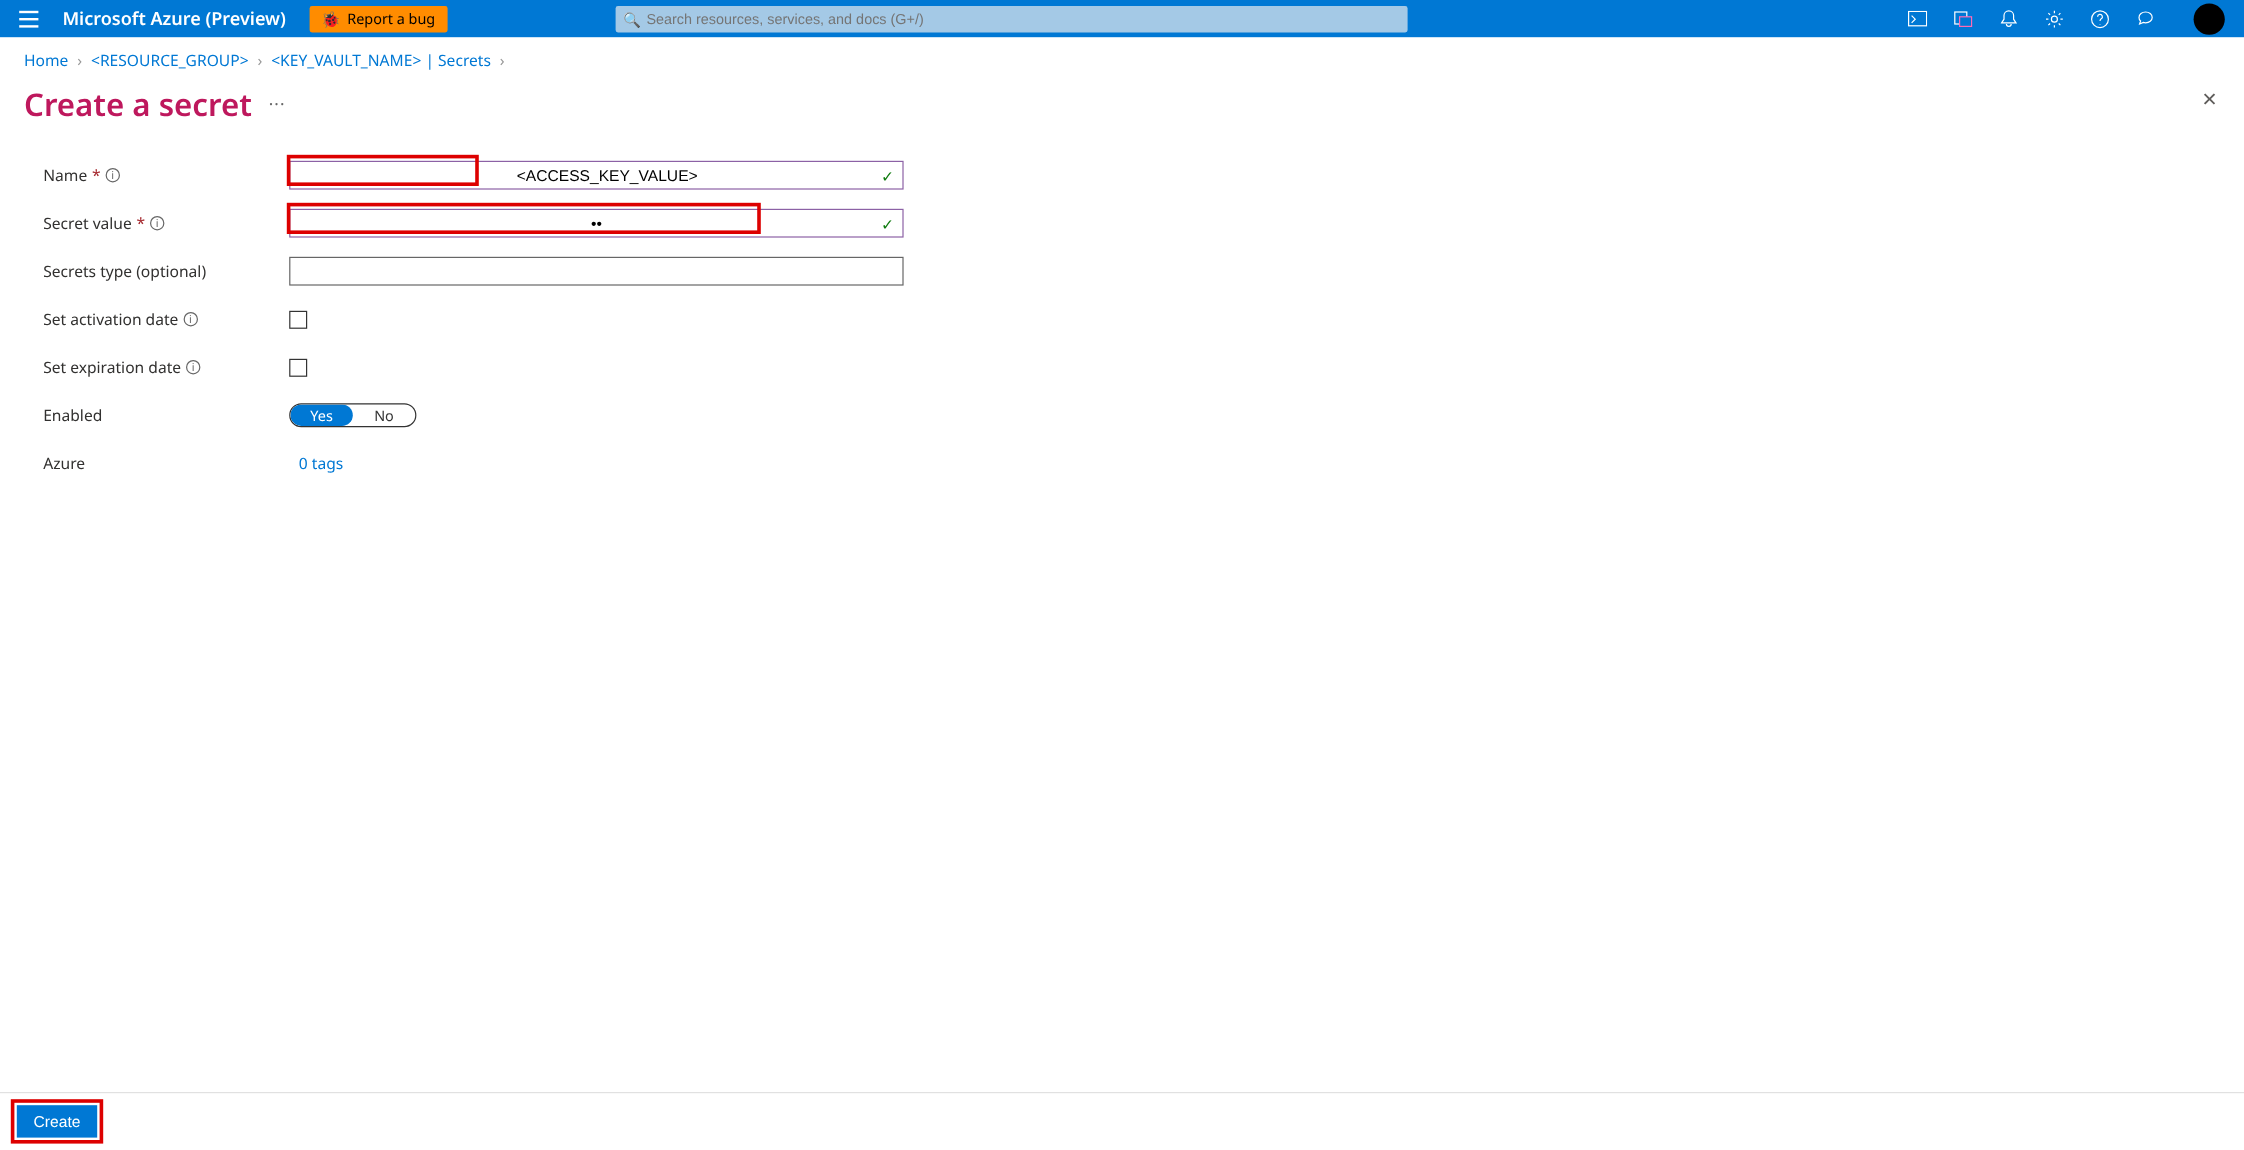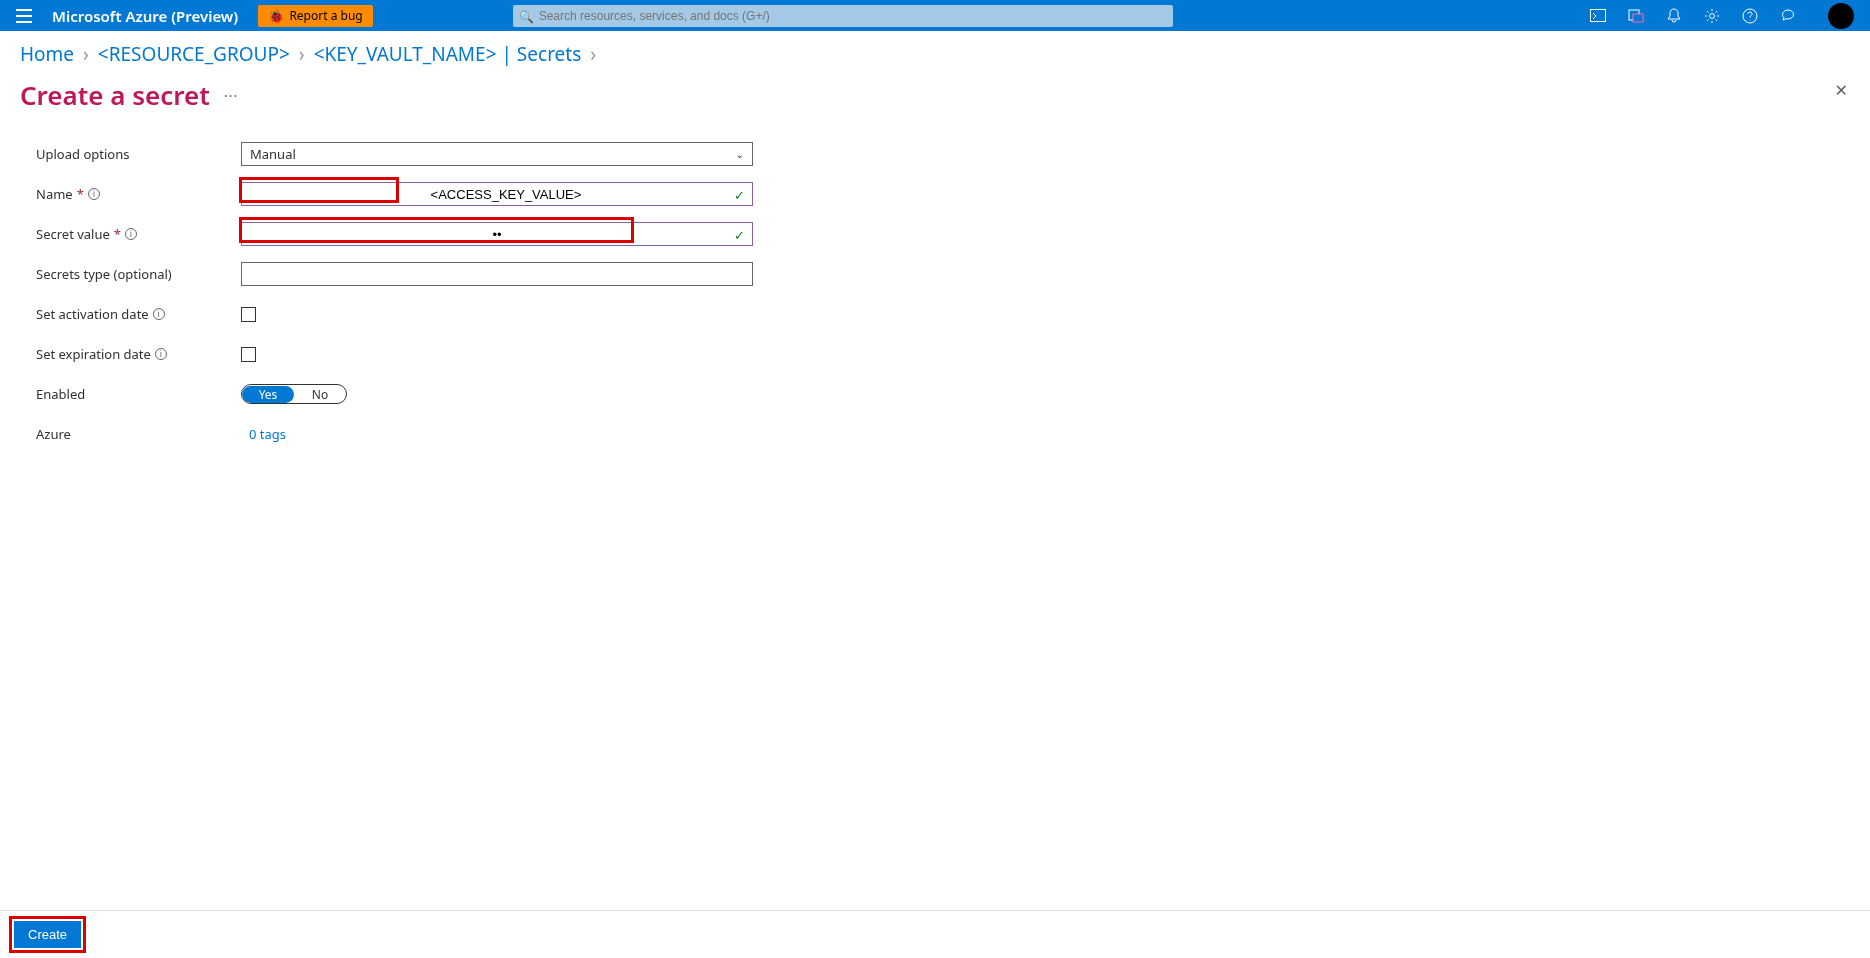--- a/index.html
+++ b/index.html
@@ -14,21 +14,21 @@
   .bug-btn .bugicon { font-size: 13px; }
   .search-wrap { flex: 0 0 auto; margin-left: 140px; }
   .search-box { width: 660px; height: 22px; background: #a4c9e6; border: none; border-radius: 2px; padding: 0 8px 0 26px; font-size: 12px; color: #a21caf; outline: none; }
   .search-outer { position: relative; }
   .search-outer .sicon { position: absolute; left: 7px; top: 3px; color: #444; font-size: 12px; }
   .top-icons { margin-left: auto; display: flex; align-items: center; gap: 22px; }
   .top-icons .ticon { width: 16px; height: 16px; cursor: pointer; display:flex; align-items:center; justify-content:center; }
   .avatar { width: 26px; height: 26px; border-radius: 50%; background: #000; margin-left: 10px; cursor: pointer; }
   
   
-  .breadcrumb { padding: 10px 20px 6px 20px; font-size: 19px; }
+  .breadcrumb { padding: 10px 20px 6px 20px; font-size: 13px; }
   .breadcrumb a { color: #0078d4; text-decoration: none; }
   .breadcrumb .sep { color: #999; margin: 0 4px; }
   .breadcrumb .plain { color: #0078d4; }
   
   
   .page-title { padding: 4px 20px 18px 20px; display: flex; align-items: center; position: relative; }
   .page-title h1 { font-size: 26px; font-weight: 600; color: #be185d; }
   .page-title .dots { margin-left: 14px; color: #666; cursor: pointer; letter-spacing: 1px; font-size: 14px; }
   .close-x { position: absolute; right: 22px; top: 6px; font-size: 16px; color: #605e5c; cursor: pointer; font-weight: 300; }
   
@@ -48,21 +48,21 @@
   .valid-wrap .chk { position: absolute; right: 8px; top: 4px; color: #107c10; font-size: 13px; }
   
   .highlight-red { position: absolute; left: -2px; top: -5px; height: 26px; border: 3px solid #d00; pointer-events: none; z-index: 4; }
   .hl-name { width: 160px; }
   .hl-secret { width: 395px; }
   
   .plain-input { width: 512px; height: 24px; border: 1px solid #666; background: #fff; padding: 0 8px; font-size: 13px; outline: none; }
   
   .checkbox { width: 15px; height: 15px; border: 1.5px solid #333; background: #fff; cursor: pointer; }
   
-  .toggle { width: 106px; height: 20px; border: 1px solid #333; border-radius: 10px; display: flex; overflow: hidden; cursor: pointer; font-size: 12px; align-items: center; }
+  .toggle { width: 106px; height: 20px; border: 1px solid #333; border-radius: 10px; display: flex; overflow: hidden; cursor: pointer; font-size: 12px; }
   .toggle .yes { background: #0078d4; color: #fff; flex: 1; display: flex; align-items: center; justify-content: center; border-radius: 10px 10px 10px 10px; }
   .toggle .no { flex: 1; display: flex; align-items: center; justify-content: center; color: #333; }
   
   .taglink { color: #0078d4; font-size: 13px; cursor: pointer; margin-left: 8px; }
   
   
   .footer { position: absolute; bottom: 0; left: 0; right: 0; border-top: 1px solid #e1e1e1; padding: 10px 14px; }
   .create-wrap { position: relative; display: inline-block; }
   .create-btn { background: #0078d4; color: #fff; border: none; padding: 6px 14px; font-size: 13px; cursor: pointer; }
   .create-hl { position: absolute; left: -5px; top: -5px; right: -5px; bottom: -5px; border: 3px solid #d00; pointer-events: none; }
@@ -137,29 +137,20 @@
   <span class="sep">›</span>
 </div>
 
 <div class="page-title">
   <h1>Create a secret</h1>
   <span class="dots">···</span>
   <span class="close-x">✕</span>
 </div>
 
 <div class="form-area">
-  <div class="row">
-    <div class="label">Upload options</div>
-    <div class="control">
-      <div class="select-box">
-        <span>Manual</span>
-        <span class="chev">⌄</span>
-      </div>
-    </div>
-  </div>
 
   <div class="row">
     <div class="label">
         <span>Name</span> 
         <span class="req">*</span> 
         <span class="info">i</span>
       </div>
     <div class="control">
       <div class="valid-wrap">
         <input class="text-input" style="padding-left: 26px;" value="&lt;ACCESS_KEY_VALUE&gt;">

